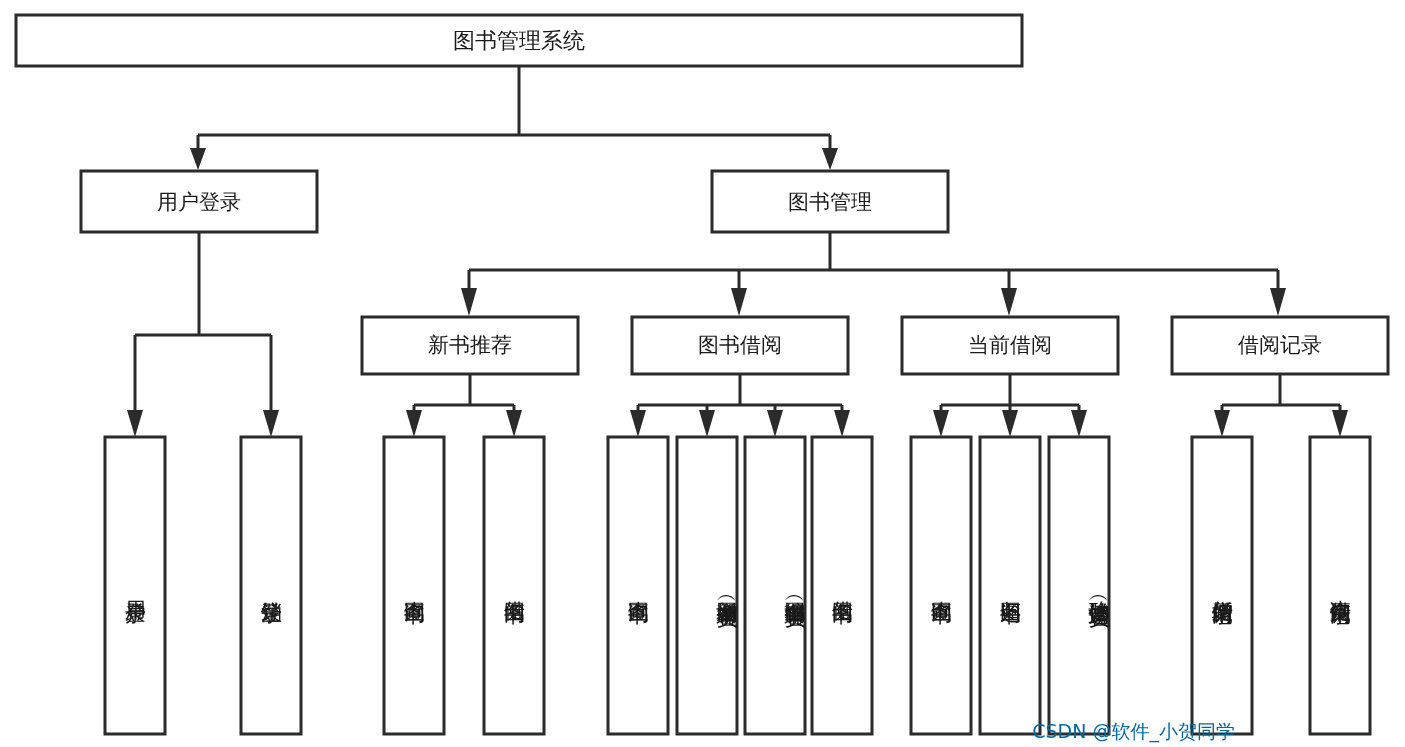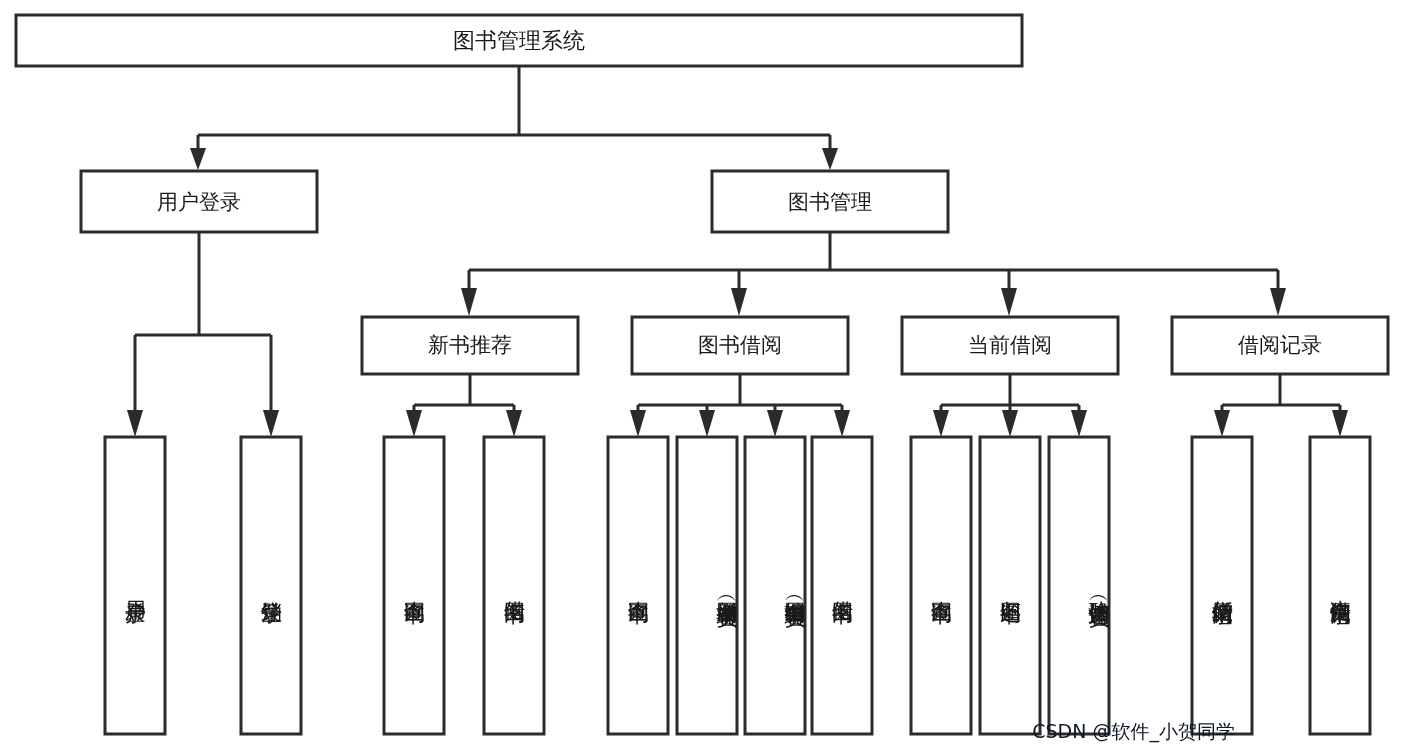--- a/index.html
+++ b/index.html
@@ -71,21 +71,21 @@
     text-align: center;
     pointer-events: none;
     user-select: none;
   }
   .watermark {
     position: absolute;
     right: 8px;
     bottom: 2px;
     font-family: "DejaVu Sans", "Liberation Sans", sans-serif;
     font-size: 19px;
-    color: #0f172a;
+    color: #0369a1;
     white-space: nowrap;
     user-select: none;
   }
 </style>
 </head>
 <body>
 
 <div id="diagram-root">
 
   <svg id="flow" viewBox="0 0 1405 747" xmlns="http://www.w3.org/2000/svg">

